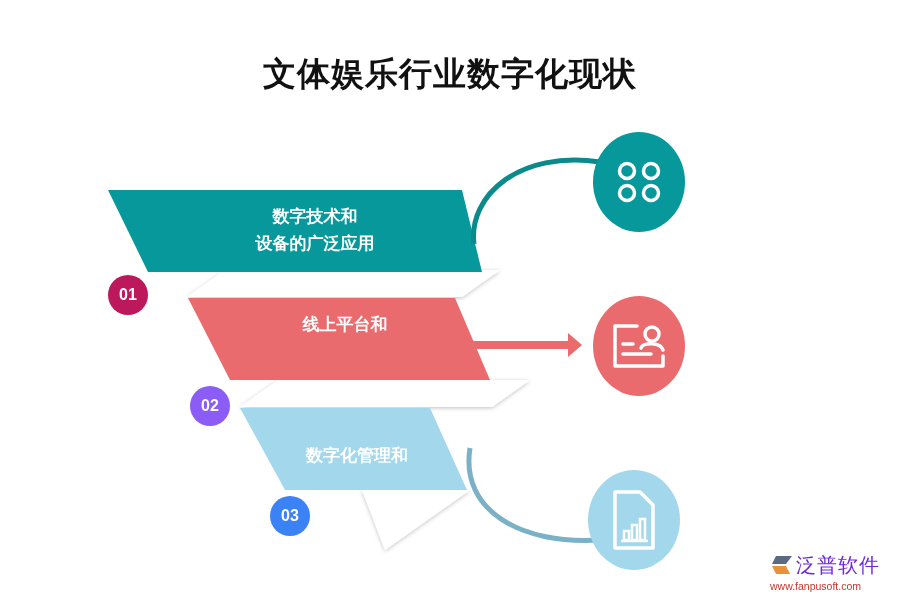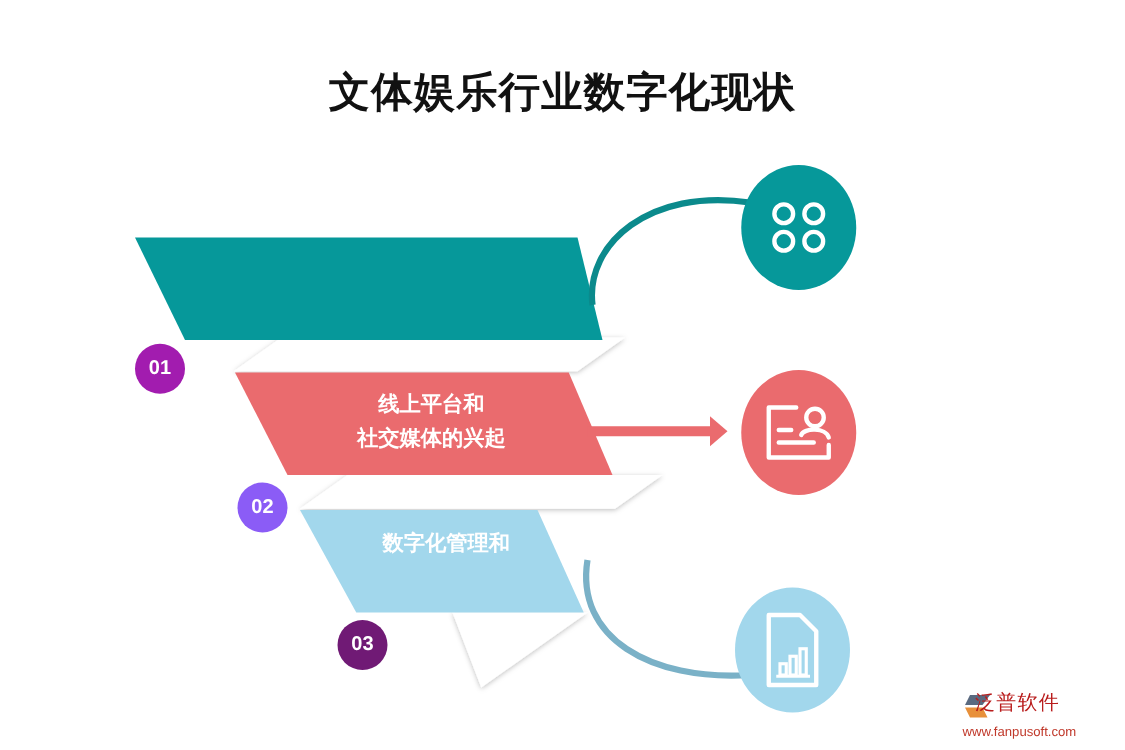--- a/index.html
+++ b/index.html
@@ -24,21 +24,21 @@
       display: flex; align-items: center; justify-content: center;
       font-family: "Liberation Sans", sans-serif;
     }
     .icon-circle {
       position: absolute; width: 92px; height: 100px; border-radius: 50%;
       display: flex; align-items: center; justify-content: center;
     }
     .logo {
       position: absolute; left: 770px; top: 552px; width: 125px;
     }
-    .logo-name { font-size: 16px; color: #b91c1c; letter-spacing: 1px; position: absolute; left: 10px; top: 0; white-space: nowrap; }
+    .logo-name { font-size: 20px; color: #6d28d9; letter-spacing: 1px; position: absolute; left: 26px; top: 0; white-space: nowrap; }
     .logo-url { font-size: 10.5px; color: #c0392b; position: absolute; left: 0; top: 28px; white-space: nowrap; font-family: Liberation Sans, sans-serif; }
   </style>
 </head>
 <body>
 
 <div class="title">文体娱乐行业数字化现状</div>
 
 <svg class="stage" width="900" height="600" viewBox="0 0 900 600">
   <defs>
     <filter id="sh" x="-20%" y="-20%" width="140%" height="140%">
@@ -56,32 +56,33 @@
 
   <path d="M474,244 C468,195 520,150 600,162" stroke="#0b8a8c" stroke-width="5" fill="none"></path>
 
   <rect x="470" y="341" width="100" height="8" fill="#ea6b6e"></rect>
   <polygon points="568,333 582,345 568,357" fill="#ea6b6e"></polygon>
 
   <path d="M470,448 C460,510 520,545 600,540" stroke="#7ab1c7" stroke-width="5" fill="none"></path>
 </svg>
 
 <div class="step-text" style="left:200px; top:203px; width:230px;">
+  <div>数字技术和</div>
+  <div>设备的广泛应用</div>
 </div>
 <div class="step-text" style="left:230px; top:311px; width:230px;text-align:center;">
   <div>线上平台和</div>
-  <div>社交媒体的兴起</div>
 </div>
-<div class="step-text" style="left:247px; top:421px; width:220px;font-family:Liberation Serif, serif;">
+<div class="step-text" style="left:247px; top:442px; width:220px;">
   <div>数字化管理和</div>
 </div>
 
-<div class="badge" style="left:108px; top:275px; background:#a21caf;">01</div>
+<div class="badge" style="left:108px; top:275px; background:#be185d;">01</div>
 <div class="badge" style="left:190px; top:386px; background:#8b5cf6;">02</div>
-<div class="badge" style="left:270px; top:496px; background:#701a75;">03</div>
+<div class="badge" style="left:270px; top:496px; background:#3b82f6;">03</div>
 
 <div class="icon-circle" style="left:593px; top:132px; background:#06989a;">
   <svg width="50" height="44" viewBox="0 0 50 44">
     <circle cx="13" cy="11" r="7.5" fill="none" stroke="#fff" stroke-width="3.5"></circle>
     <circle cx="37" cy="11" r="7.5" fill="none" stroke="#fff" stroke-width="3.5"></circle>
     <circle cx="13" cy="33" r="7.5" fill="none" stroke="#fff" stroke-width="3.5"></circle>
     <circle cx="37" cy="33" r="7.5" fill="none" stroke="#fff" stroke-width="3.5"></circle>
   </svg>
 </div>
 <div class="icon-circle" style="left:593px; top:296px; background:#ea6b6e;">

